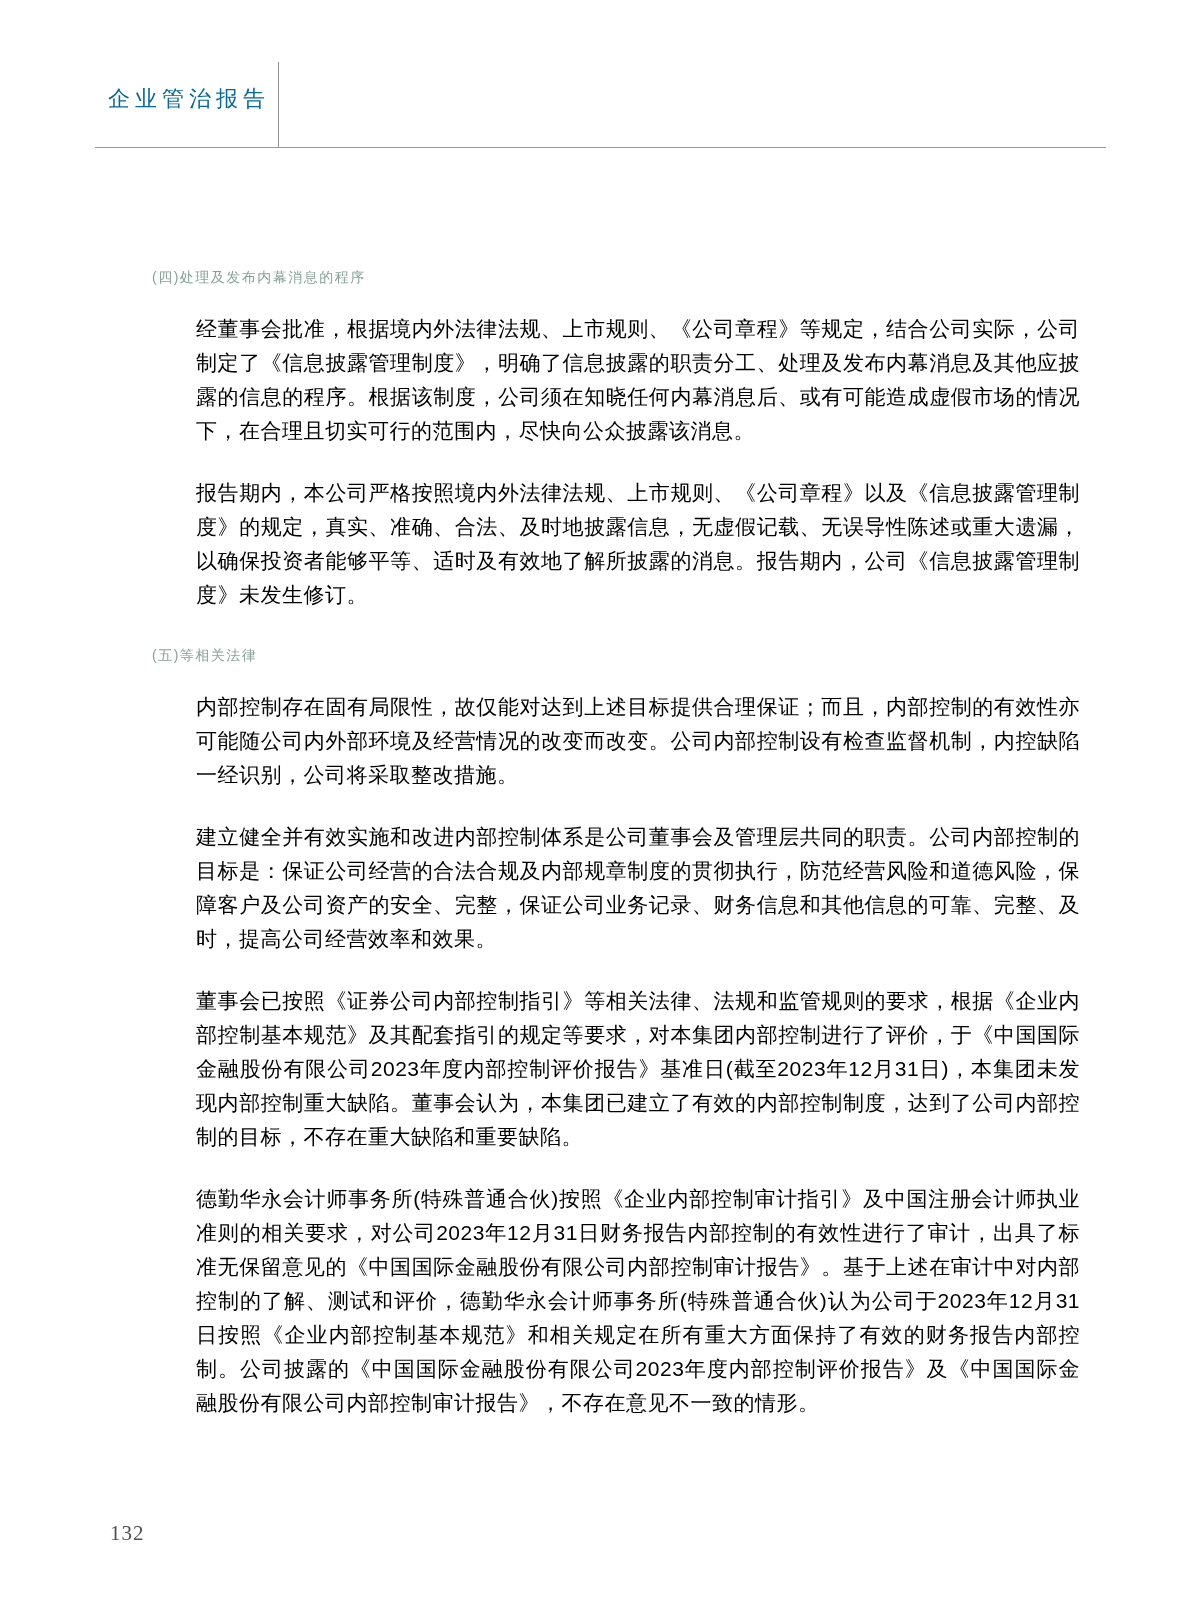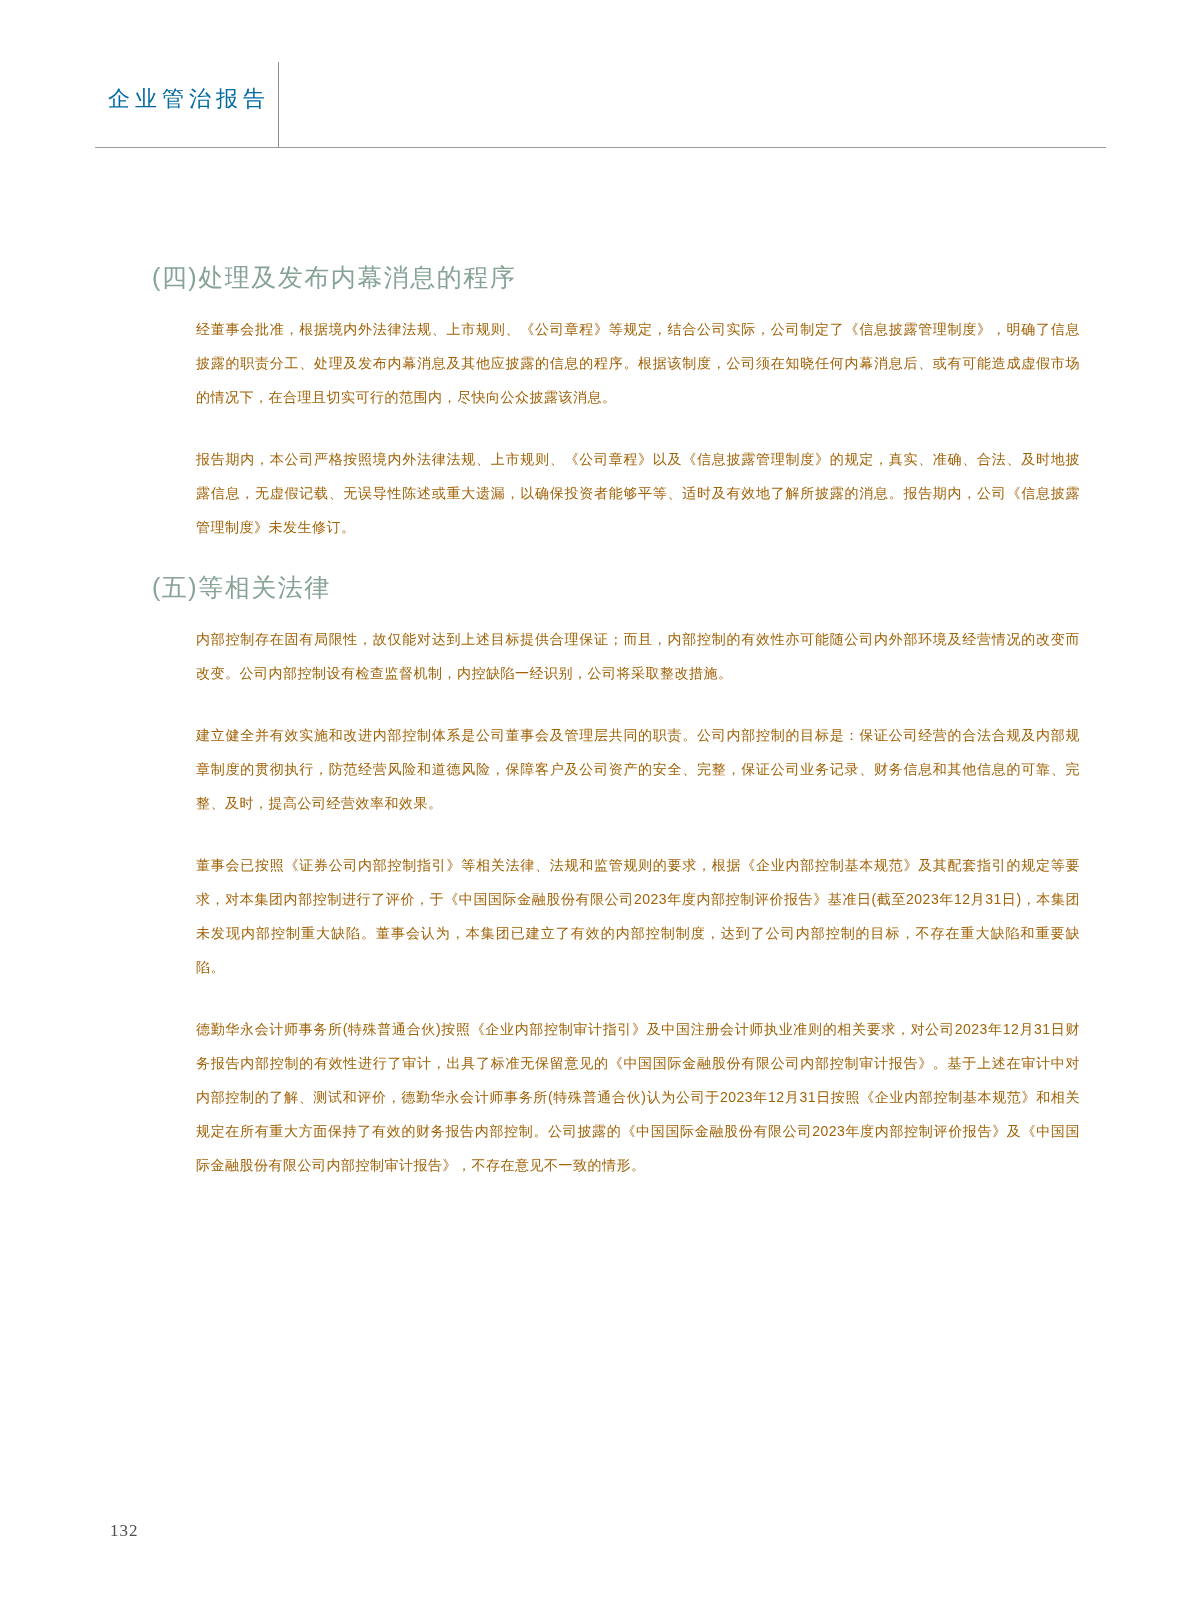--- a/index.html
+++ b/index.html
@@ -40,49 +40,49 @@
     background: #9a9a9a;
   }
   .content {
     position: absolute;
     left: 152px;
     top: 262px;
     width: 928px;
     color: #3e3e3e;
   }
   h2.sec-heading {
-    font-size: 25px;
+    font-size: 14px;
     line-height: 30px;
     font-weight: 400;
     color: #86a396;
     letter-spacing: 1.5px;
     margin: 0 0 20px 0;
   }
   section.sec-2 h2.sec-heading {
     margin-top: 18px;
   }
   .content p {
     width: 884px;
     margin: 0 0 28px 44px;
-    font-size: 14px;
+    font-size: 21px;
     line-height: 34px;
     letter-spacing: 0.5px;
-    color: #a16207;
+    color: #000000;
     text-align: justify;
     text-align-last: left;
   }
   .content section:last-child p:last-child {
     margin-bottom: 0;
   }
   .page-number {
     position: absolute;
     left: 110px;
     top: 1521px;
     font-family: "Liberation Serif", serif;
-    font-size: 17px;
+    font-size: 21px;
     letter-spacing: 1px;
     color: #4f4f4f;
     text-align: right;
   }
 </style>
 </head>
 <body>
 
 <div class="header-title">企业管治报告</div>
 

